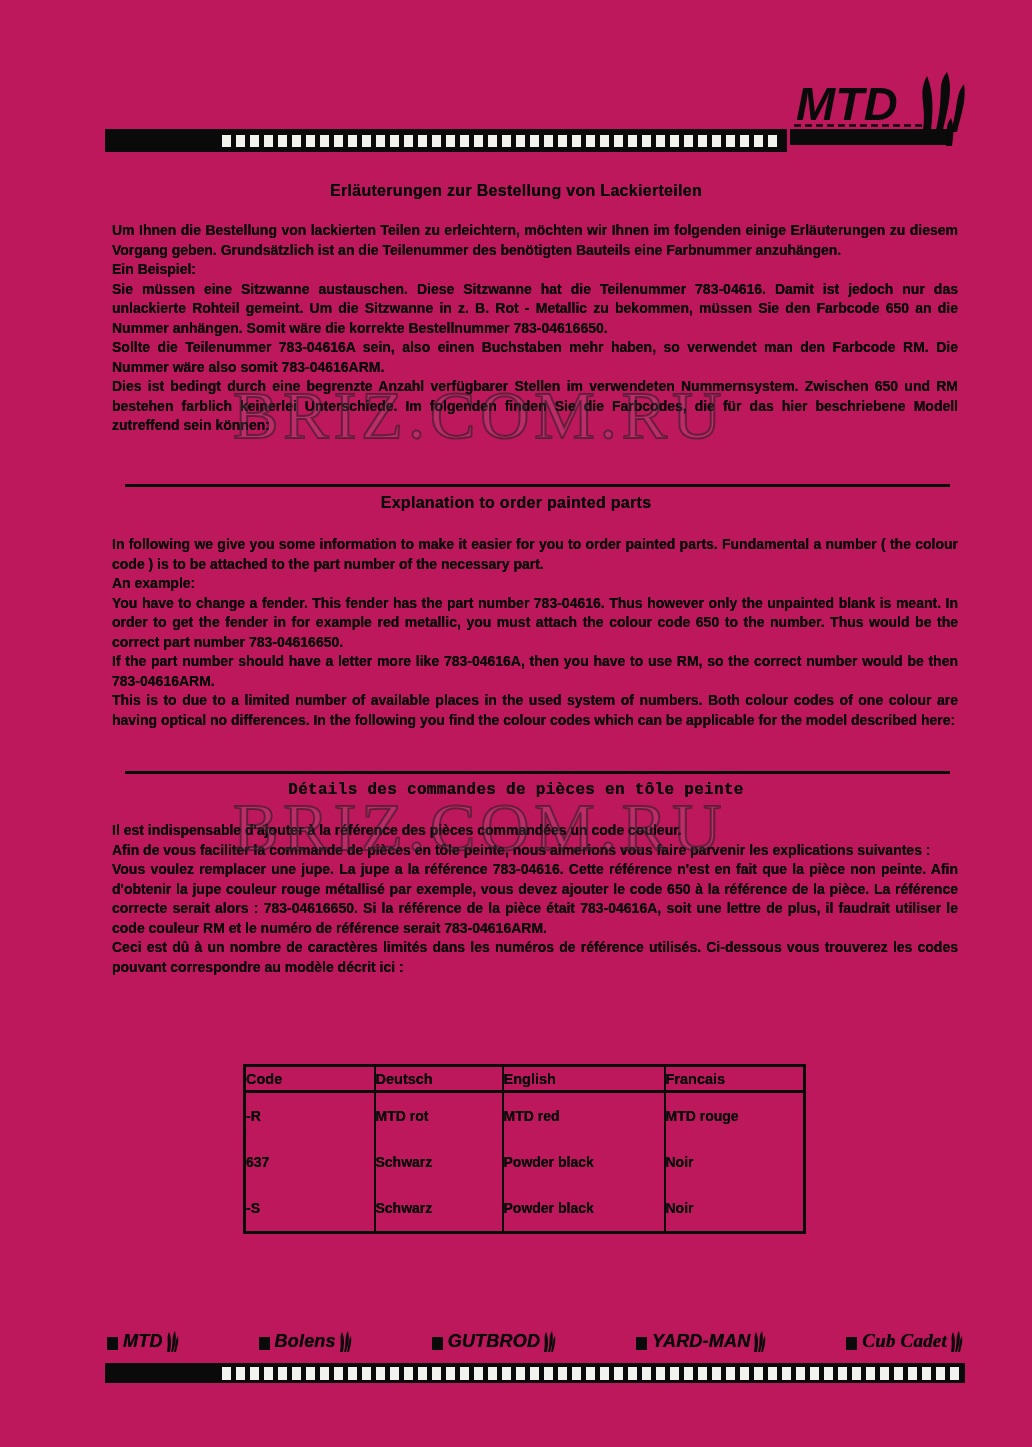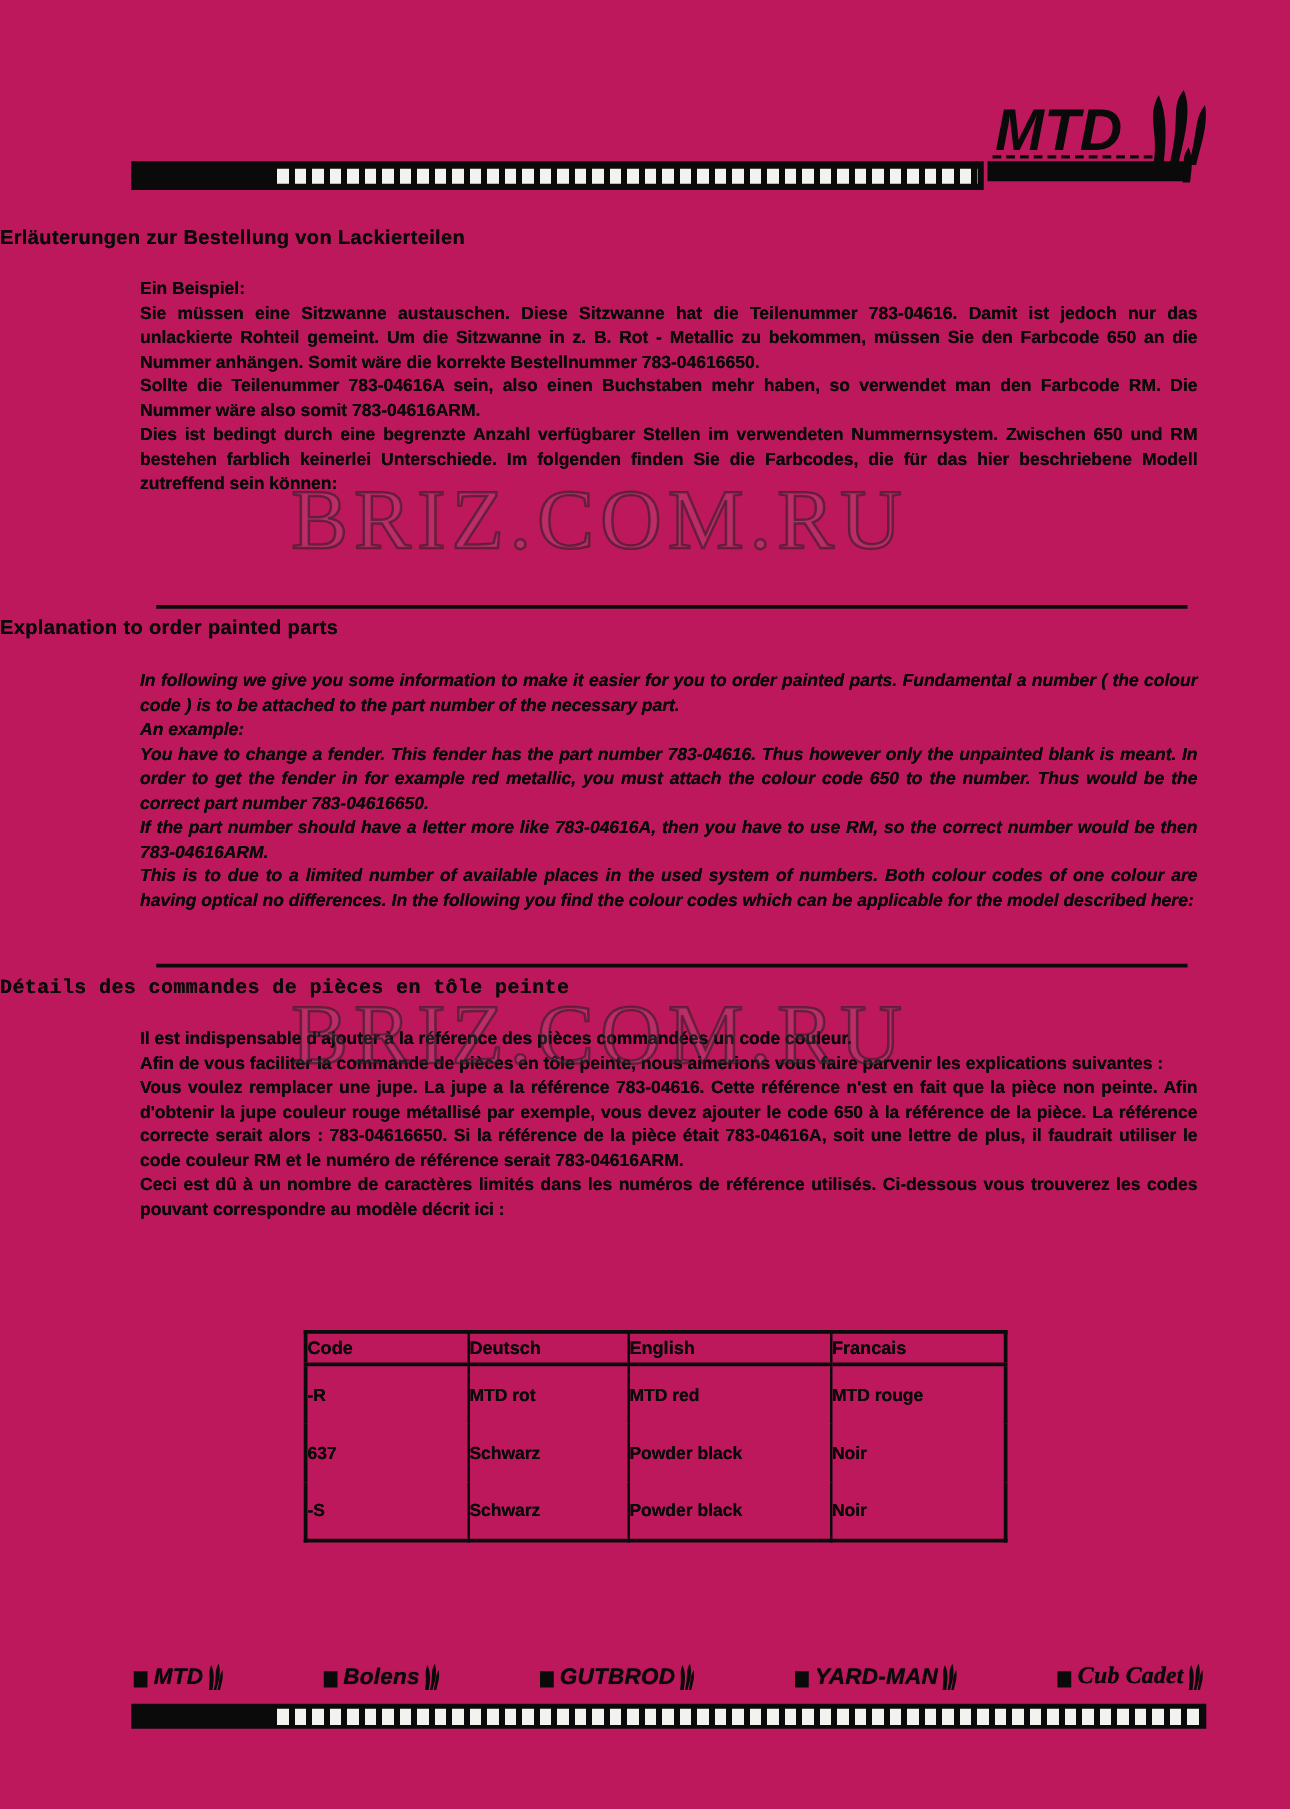--- a/index.html
+++ b/index.html
@@ -26,36 +26,36 @@
   }
   .band-bottom .band-sprockets { height:13px; }
 
   
   .logo-top { position:absolute; left:788px; top:70px; width:182px; height:82px; }
   .logo-top svg { display:block; }
 
   
   .sec-title {
     position:absolute; left:0; width:100%;
-    text-align:left; font-size:16px; letter-spacing:0.3px;
+    text-align:center; font-size:16px; letter-spacing:0.3px;
     text-shadow:0 0 0.5px #0a0a0a;
   }
   .t-german { top:182px; }
   .t-english { top:494px; }
   .t-french { top:781px;font-family:Liberation Mono, monospace; }
 
   
   .sec-body {
     position:absolute; left:112px; width:846px;
     font-size:14px; line-height:19.5px;
     text-align:justify;
     text-shadow:0 0 0.4px #0a0a0a;
   }
   .b-german { top:221px; }
-  .b-english { top:535px;font-style:italic; }
+  .b-english { top:535px; }
   .b-french { top:821px; }
   .sec-body p { margin:0; }
 
   
   .rule { position:absolute; left:125px; width:825px; height:3px; background:#0a0a0a; }
   .rule-1 { top:484px; }
   .rule-2 { top:771px; }
 
   
   .code-table {
@@ -122,20 +122,21 @@
         <text x="8" y="50" font-size="47" font-style="italic" font-weight="bold" font-family="Liberation Sans, sans-serif">MTD</text>
         <rect x="2" y="59" width="160" height="16"></rect>
         <path d="M158,76 C161,62 156,57 163,48 C167,58 165,68 164,76 Z"></path>
       </g>
       <line x1="6" y1="55.5" x2="134" y2="55.5" stroke="#0a0a0a" stroke-width="2.5" stroke-dasharray="7 4"></line>
     </svg>
   </div>
 
   <div class="sec-title t-german">Erläuterungen zur Bestellung von Lackierteilen</div>
   <div class="sec-body b-german">
+    <p>Um Ihnen die Bestellung von lackierten Teilen zu erleichtern, möchten wir Ihnen im folgenden einige Erläuterungen zu diesem Vorgang geben. Grundsätzlich ist an die Teilenummer des benötigten Bauteils eine Farbnummer anzuhängen.</p>
     <p>Ein Beispiel:</p>
     <p>Sie müssen eine Sitzwanne austauschen. Diese Sitzwanne hat die Teilenummer 783-04616. Damit ist jedoch nur das unlackierte Rohteil gemeint. Um die Sitzwanne in z. B. Rot - Metallic zu bekommen, müssen Sie den Farbcode 650 an die Nummer anhängen. Somit wäre die korrekte Bestellnummer 783-04616650.</p>
     <p>Sollte die Teilenummer 783-04616A sein, also einen Buchstaben mehr haben, so verwendet man den Farbcode RM. Die Nummer wäre also somit 783-04616ARM.</p>
     <p>Dies ist bedingt durch eine begrenzte Anzahl verfügbarer Stellen im verwendeten Nummernsystem. Zwischen 650 und RM bestehen farblich keinerlei Unterschiede. Im folgenden finden Sie die Farbcodes, die für das hier beschriebene Modell zutreffend sein können:</p>
   </div>
 
   <div class="watermark wm-1">BRIZ.COM.RU</div>
   <div class="watermark wm-2">BRIZ.COM.RU</div>
 
   <div class="rule rule-1"></div>

